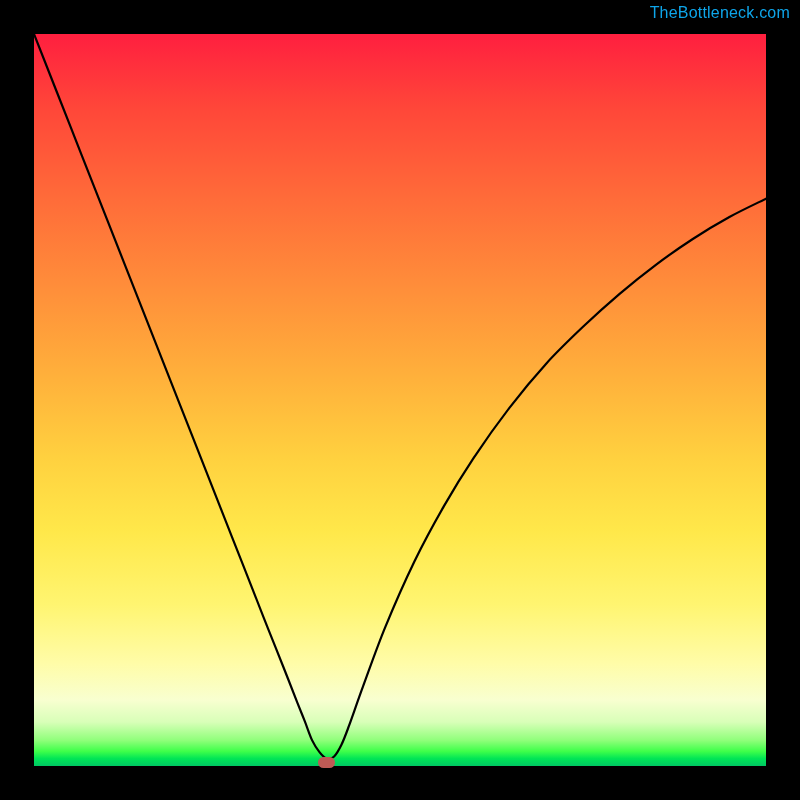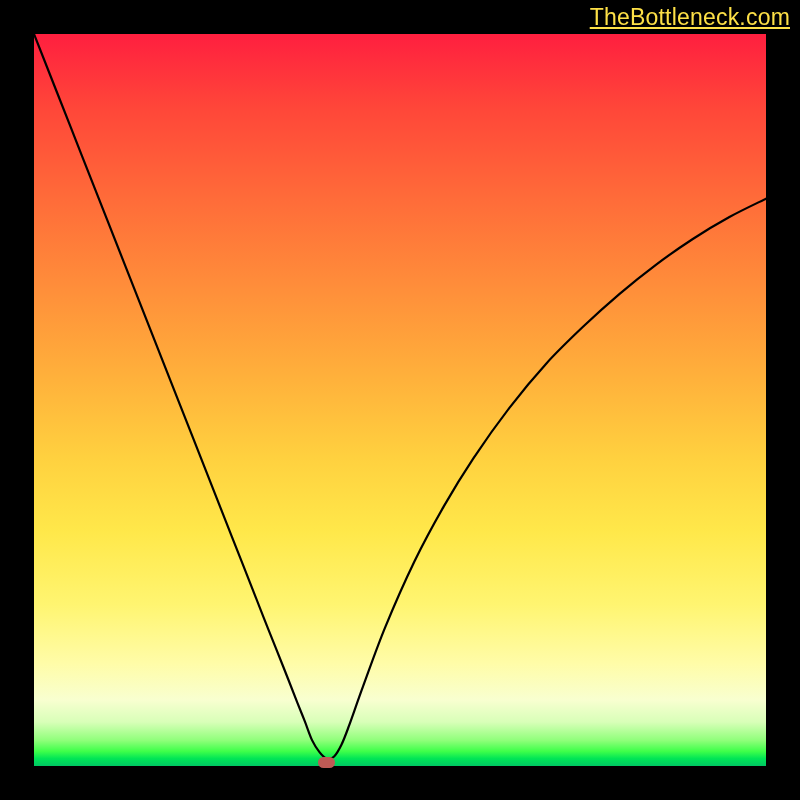--- a/index.html
+++ b/index.html
@@ -53,24 +53,23 @@
     width: 17px;
     height: 11px;
     background: #be5a55;
     border-radius: 6px;
   }
   .watermark {
     position: absolute;
     top: 4px;
     right: 10px;
     font-family: Arial, Helvetica, sans-serif;
-    font-size: 23px;
-    color: #fde047;
+    font-size: 16px;
+    color: #0ea5e9;
     letter-spacing: 0.2px;
-    text-decoration: underline;
   }
 </style>
 </head>
 <body>
 <div class="outer">
 
   <div class="plot-area">
     <svg class="curve" viewBox="0 0 732 732" preserveAspectRatio="none">
       <path id="curve-path" d="M 0.00 0.00 C 6.10 15.49, 24.40 61.98, 36.60 92.96 C 48.80 123.95, 61.00 154.94, 73.20 185.93 C 85.40 216.92, 97.60 247.90, 109.80 278.89 C 122.00 309.88, 134.20 340.87, 146.40 371.86 C 158.60 402.84, 174.46 443.10, 183.00 464.82 C 191.54 486.54, 191.54 486.66, 197.64 502.15 C 203.74 517.65, 213.50 542.29, 219.60 557.78 C 225.70 573.28, 229.36 582.79, 234.24 595.12 C 239.12 607.44, 244.00 619.39, 248.88 631.72 C 253.76 644.04, 259.86 659.78, 263.52 669.05 C 267.18 678.32, 268.40 681.13, 270.84 687.35 C 273.28 693.57, 275.72 701.26, 278.16 706.38 C 280.60 711.50, 283.04 715.04, 285.48 718.09 C 287.92 721.14, 290.36 723.95, 292.80 724.68 C 295.24 725.41, 297.68 724.80, 300.12 722.48 C 302.56 720.17, 305.00 715.77, 307.44 710.77 C 309.88 705.77, 311.10 702.35, 314.76 692.47 C 318.42 682.59, 323.30 668.07, 329.40 651.48 C 335.50 634.89, 342.82 613.66, 351.36 592.92 C 359.90 572.18, 370.88 547.17, 380.64 527.04 C 390.40 506.91, 400.16 489.22, 409.92 472.14 C 419.68 455.06, 428.22 441.03, 439.20 424.56 C 450.18 408.09, 463.60 389.18, 475.80 373.32 C 488.00 357.46, 500.20 342.82, 512.40 329.40 C 524.60 315.98, 536.80 304.39, 549.00 292.80 C 561.20 281.21, 573.40 270.23, 585.60 259.86 C 597.80 249.49, 610.00 239.73, 622.20 230.58 C 634.40 221.43, 646.60 212.89, 658.80 204.96 C 671.00 197.03, 683.20 189.71, 695.40 183.00 C 707.60 176.29, 725.90 167.75, 732.00 164.70" fill="none" stroke="#000" stroke-width="2.2" stroke-linejoin="round" stroke-linecap="round"></path>
     </svg>

